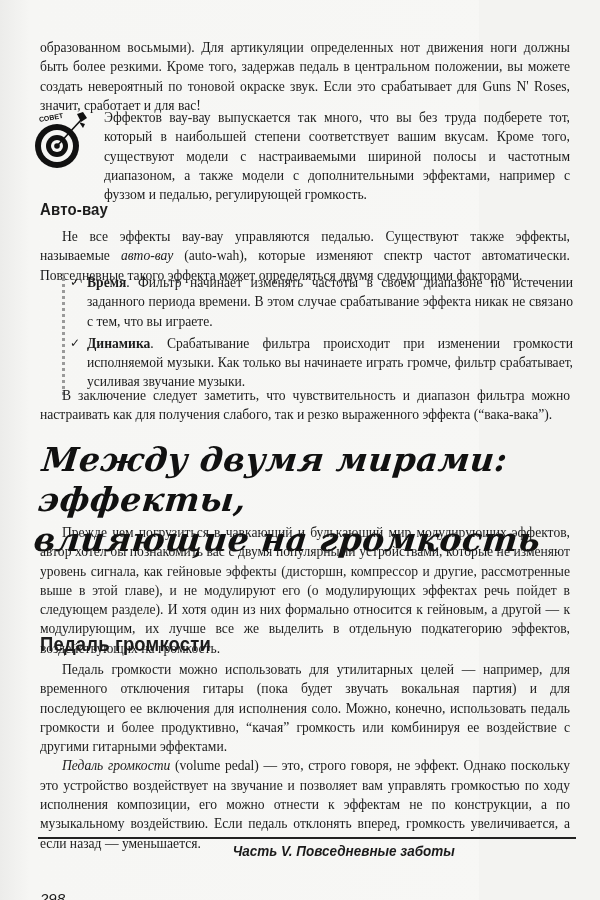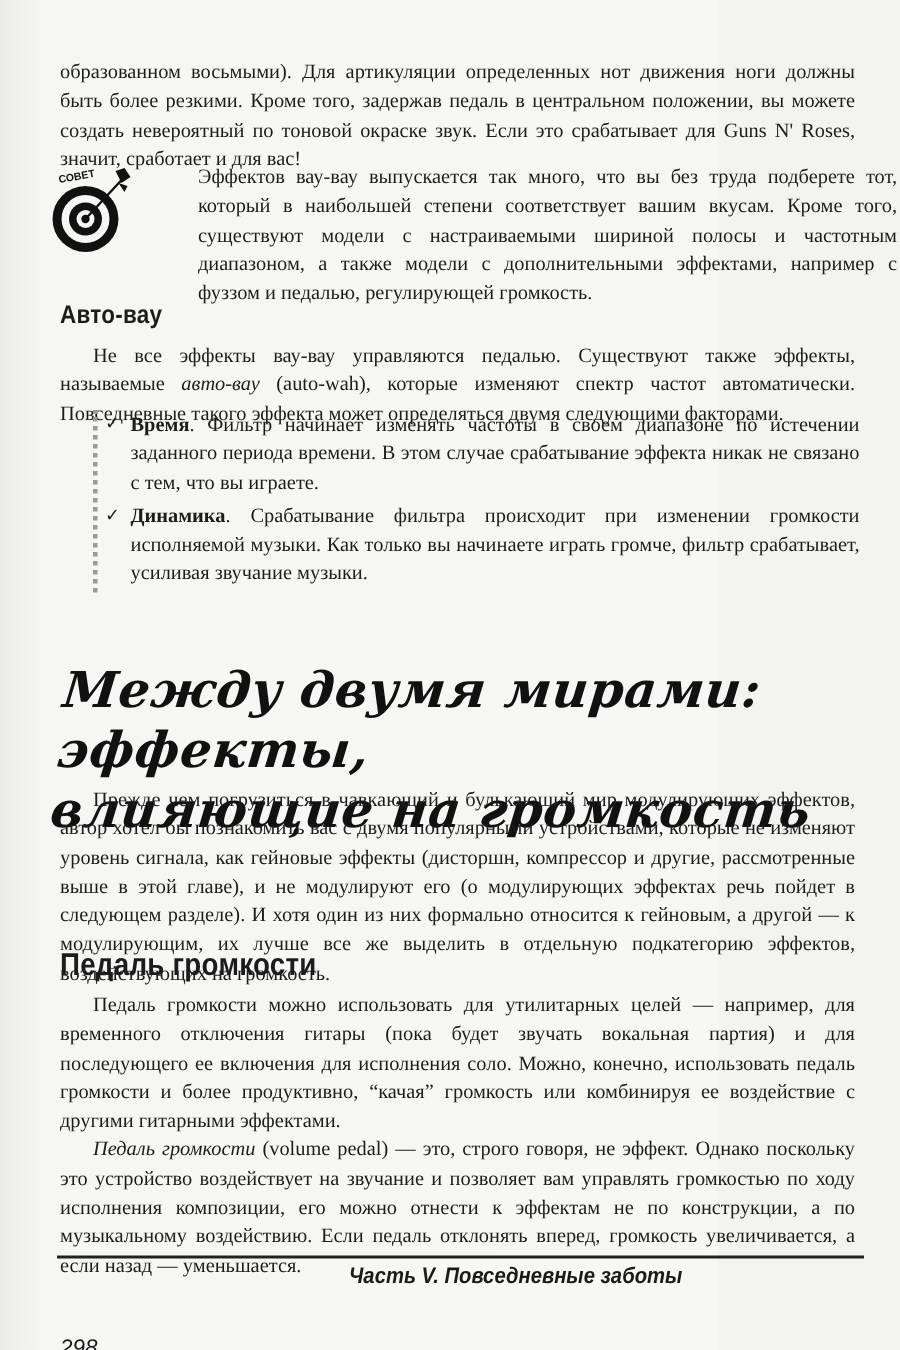--- a/index.html
+++ b/index.html
@@ -41,21 +41,20 @@
       height: 64px;
     }
     .tip-text {
       position: absolute;
       left: 104px;
       top: 108px;
       width: 466px;
       font-size: 13.6px;
       line-height: 19.3px;
       text-align: justify;
-      margin-left: 28px;
     }
     h2.sub {
       position: absolute;
       left: 40px;
       margin: 0;
       font-family: "Liberation Sans", "DejaVu Sans", sans-serif;
       font-weight: bold;
       font-size: 17px;
       transform: scaleX(0.88);
       transform-origin: left center;
@@ -170,20 +169,23 @@
     <div class="bullet">
       <span class="check">✓</span>
       <b>Время</b><span>. Фильтр начинает изменять частоты в своем диапазоне по истечении заданного периода времени. В этом случае срабатывание эффекта никак не связано с тем, что вы играете.</span>
     </div>
     <div class="bullet">
       <span class="check">✓</span>
       <b>Динамика</b><span>. Срабатывание фильтра происходит при изменении громкости исполняемой музыки. Как только вы начинаете играть громче, фильтр срабатывает, усиливая звучание музыки.</span>
     </div>
   </div>
 
+  <div class="text-block" style="top:386px;">
+    <p class="indent">В заключение следует заметить, что чувствительность и диапазон фильтра можно настраивать как для получения слабого, так и резко выраженного эффекта (“вака-вака”).</p>
+  </div>
 
   <div class="script-title">
     <div>Между двумя мирами: эффекты,</div>
     <div>влияющие на громкость</div>
   </div>
 
   <div class="text-block" style="top:511px;margin-top:12px;">
     <p class="indent">Прежде чем погрузиться в чавкающий и булькающий мир модулирующих эффектов, автор хотел бы познакомить вас с двумя популярными устройствами, которые не изменяют уровень сигнала, как гейновые эффекты (дисторшн, компрессор и другие, рассмотренные выше в этой главе), и не модулируют его (о модулирующих эффектах речь пойдет в следующем разделе). И хотя один из них формально относится к гейновым, а другой — к модулирующим, их лучше все же выделить в отдельную подкатегорию эффектов, воздействующих на громкость.</p>
   </div>
 

